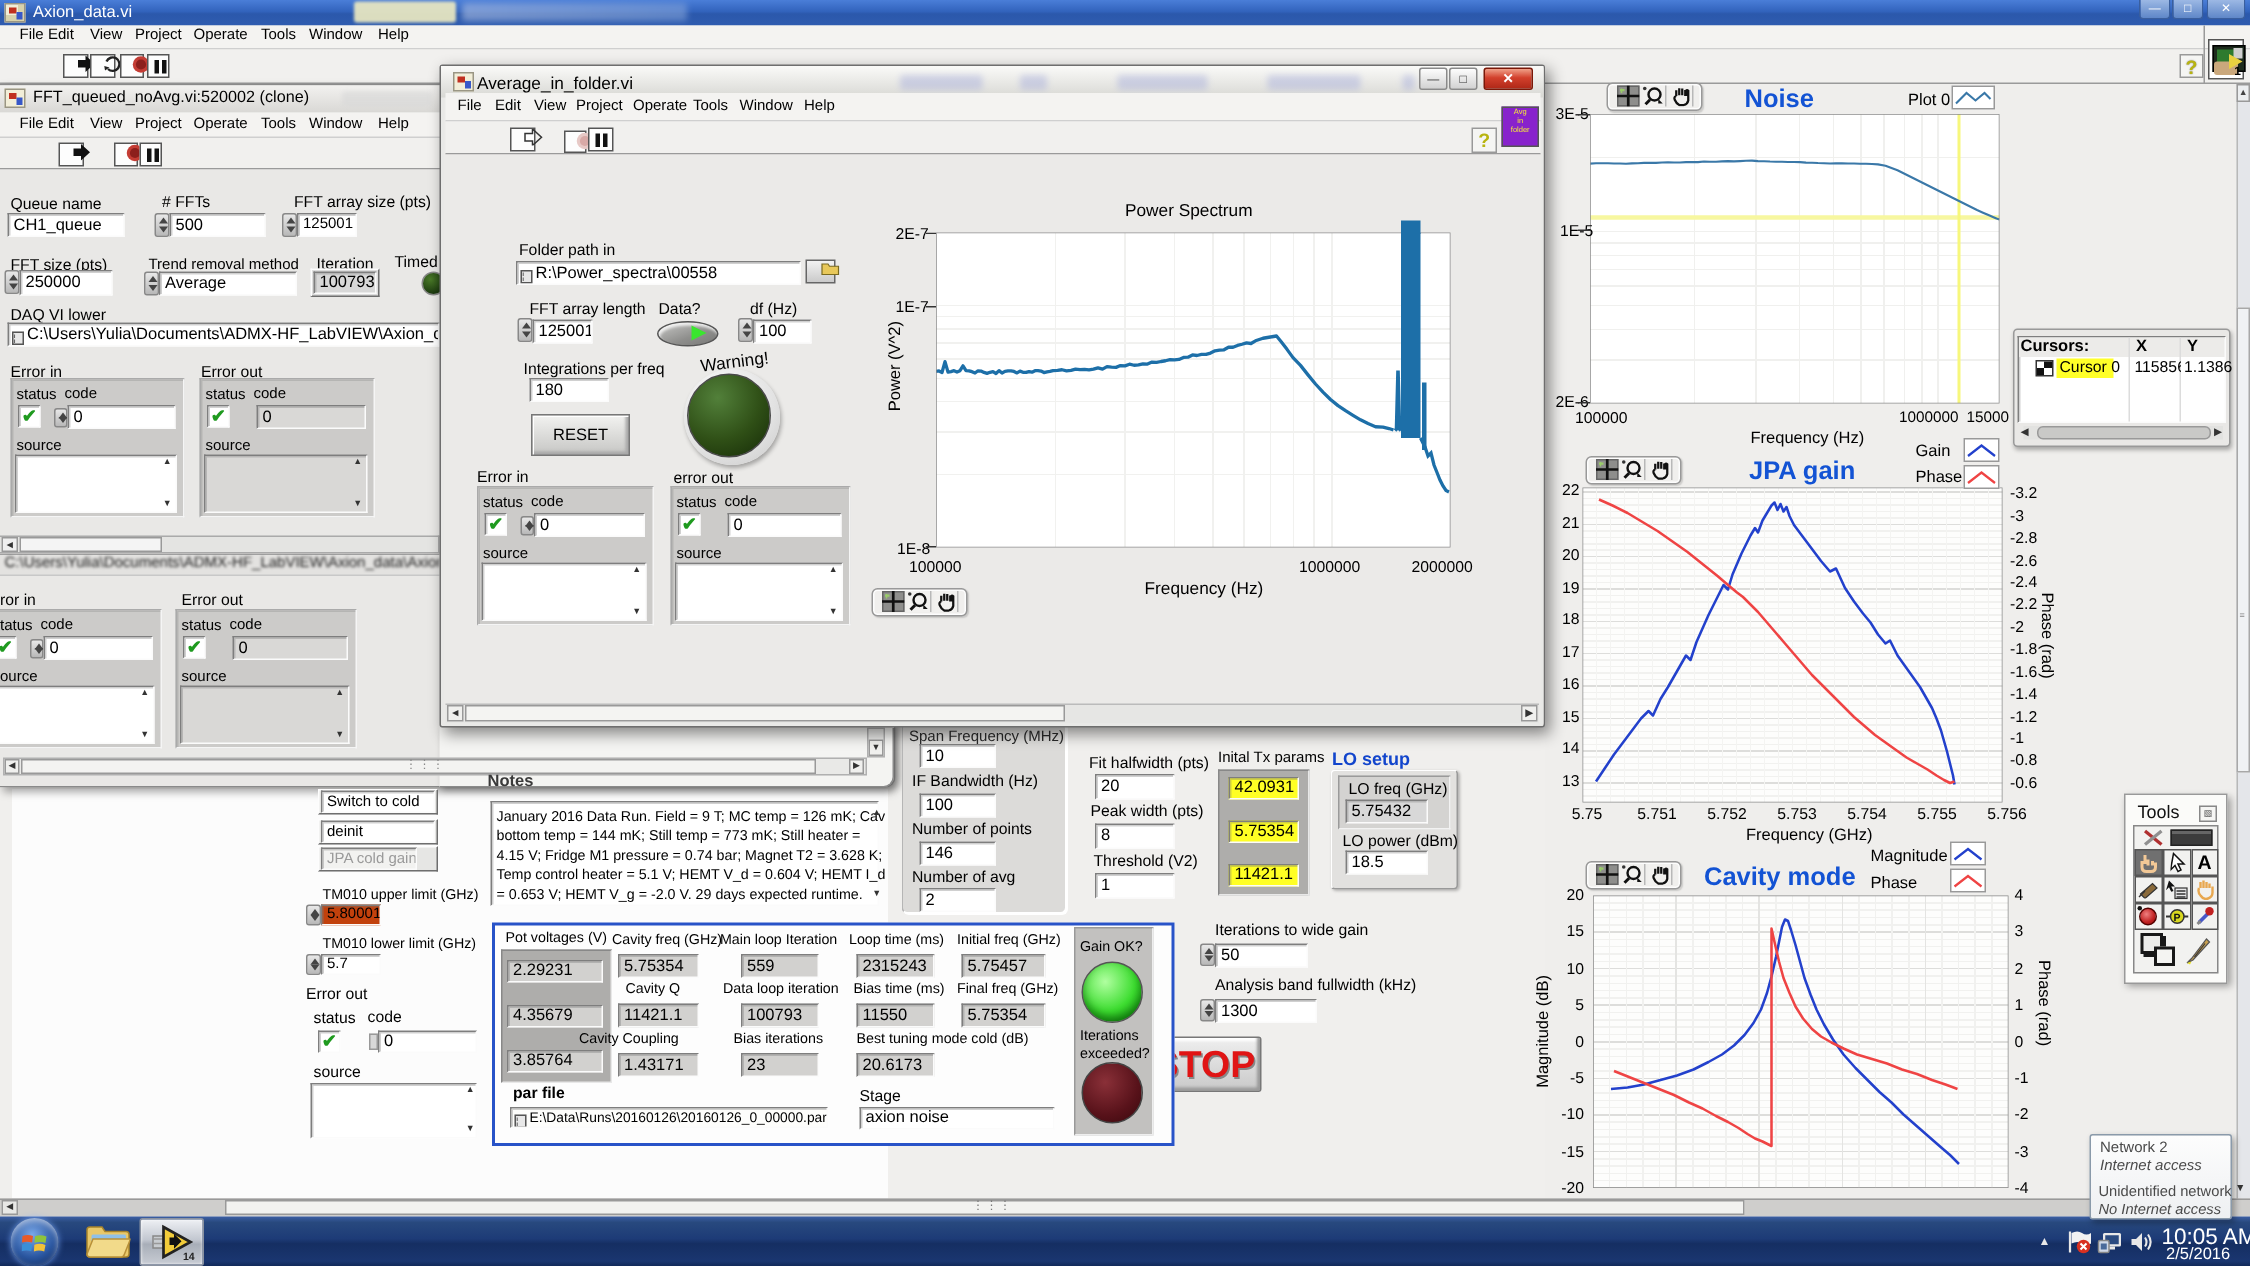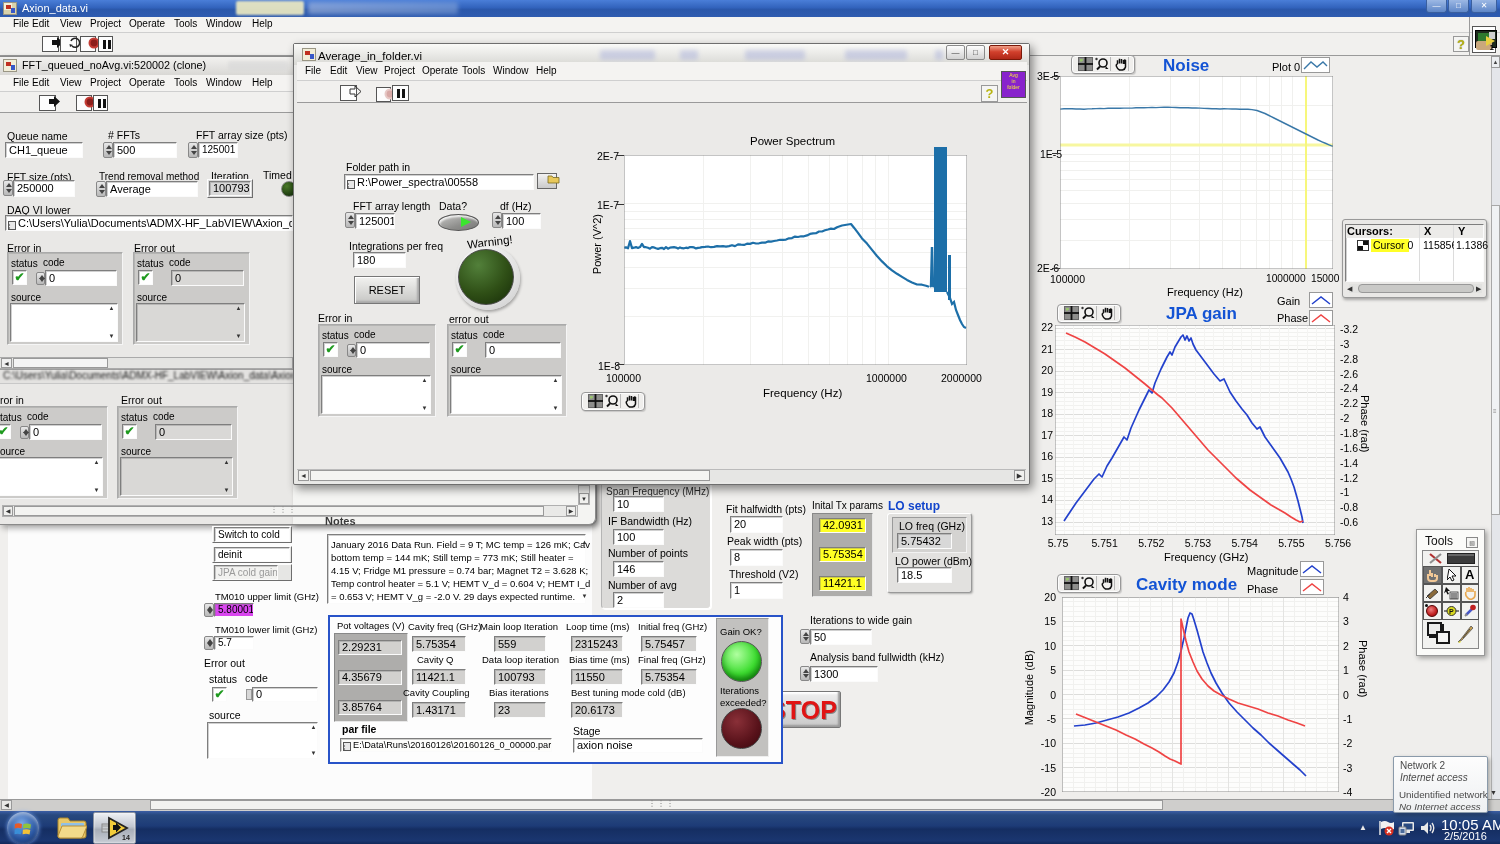--- a/index.html
+++ b/index.html
@@ -199,21 +199,21 @@
 <div class="ab sunk" style="left:214px;top:527px;width:76px;height:15px;background:#fff;font-size:10px;line-height:13px;padding-left:3px;color:#000;text-align:left;white-space:nowrap;overflow:hidden">Switch to cold</div>
 <div class="ab rais" style="left:212px;top:546px;width:80px;height:17px;background:#e6e6e4"></div>
 <div class="ab sunk" style="left:214px;top:547px;width:76px;height:15px;background:#fff;font-size:10px;line-height:13px;padding-left:3px;color:#000;text-align:left;white-space:nowrap;overflow:hidden">deinit</div>
 <div class="ab rais" style="left:212px;top:564px;width:80px;height:17px;background:#e6e6e4"></div>
 <div class="ab sunk" style="left:214px;top:565px;width:64px;height:15px;background:#f2f2f0;font-size:10px;line-height:13px;padding-left:3px;color:#9a9a9a;text-align:left;white-space:nowrap;overflow:hidden">JPA cold gain 2</div>
 <div class="lbl" style="left:215px;top:592px;font-size:9.5px;">TM010 upper limit (GHz)</div>
 <div class="ab spn" style="left:204px;top:603px;width:10px;height:14px">
       <div class="tup"></div>
       <div class="tdn"></div>
     </div>
-<div class="ab sunk" style="left:214px;top:603px;width:40px;height:14px;background:#d946ef;font-size:10px;line-height:12px;padding-left:3px;color:#000;text-align:left;white-space:nowrap;overflow:hidden">5.80001</div>
+<div class="ab sunk" style="left:214px;top:603px;width:40px;height:14px;background:#c2410c;font-size:10px;line-height:12px;padding-left:3px;color:#000;text-align:left;white-space:nowrap;overflow:hidden">5.80001</div>
 <div class="lbl" style="left:215px;top:625px;font-size:9.5px;">TM010 lower limit (GHz)</div>
 <div class="ab spn" style="left:204px;top:636px;width:10px;height:14px">
       <div class="tup"></div>
       <div class="tdn"></div>
     </div>
 <div class="ab sunk" style="left:214px;top:636px;width:40px;height:14px;background:#fff;font-size:10px;line-height:12px;padding-left:3px;color:#000;text-align:left;white-space:nowrap;overflow:hidden">5.7</div>
 <div class="lbl" style="left:204px;top:658px;font-size:10.5px;">Error out</div>
 <div class="lbl" style="left:209px;top:674px;font-size:10.5px;">status</div>
 <div class="lbl" style="left:245px;top:673px;font-size:10.5px;">code</div>
 <div class="ab sunk" style="left:212px;top:687px;width:15px;height:15px;background:#fff;text-align:center;line-height:13px;font-size:12px;color:#1f9a1f;font-weight:700;padding-left:0">✔</div>
@@ -273,21 +273,21 @@
 <div class="ab" style="left:328px;top:615px;width:455px;height:149px;background:#fdfdfd;border:2px solid #2853c8"></div>
 <div class="lbl" style="left:337px;top:621px;font-size:9.5px;">Pot voltages (V)</div>
 <div class="ab" style="left:334px;top:633px;width:74px;height:89px;background:#aeadab;border:1px solid;border-color:#888 #e8e8e8 #e8e8e8 #888"></div>
 <div class="ab sunk" style="left:338px;top:640px;width:64px;height:15px;background:#d2d1cf;font-size:11px;line-height:13px;padding-left:3px;color:#000;text-align:left;white-space:nowrap;overflow:hidden">2.29231</div>
 <div class="ab sunk" style="left:338px;top:670px;width:64px;height:15px;background:#d2d1cf;font-size:11px;line-height:13px;padding-left:3px;color:#000;text-align:left;white-space:nowrap;overflow:hidden">4.35679</div>
 <div class="ab sunk" style="left:338px;top:700px;width:64px;height:15px;background:#d2d1cf;font-size:11px;line-height:13px;padding-left:3px;color:#000;text-align:left;white-space:nowrap;overflow:hidden">3.85764</div>
 <div class="lbl" style="left:408px;top:622px;font-size:9.5px;">Cavity freq (GHz)</div>
 <div class="ab sunk" style="left:412px;top:636px;width:54px;height:16px;background:#d2d1cf;font-size:11px;line-height:14px;padding-left:3px;color:#000;text-align:left;white-space:nowrap;overflow:hidden">5.75354</div>
 <div class="lbl" style="left:417px;top:655px;font-size:9.5px;">Cavity Q</div>
 <div class="ab sunk" style="left:412px;top:669px;width:54px;height:16px;background:#d2d1cf;font-size:11px;line-height:14px;padding-left:3px;color:#000;text-align:left;white-space:nowrap;overflow:hidden">11421.1</div>
-<div class="lbl" style="left:403px;top:688px;font-size:9.5px;">Cavity Coupling</div>
+<div class="lbl" style="left:386px;top:688px;font-size:9.5px;">Cavity Coupling</div>
 <div class="ab sunk" style="left:412px;top:702px;width:54px;height:16px;background:#d2d1cf;font-size:11px;line-height:14px;padding-left:3px;color:#000;text-align:left;white-space:nowrap;overflow:hidden">1.43171</div>
 <div class="lbl" style="left:480px;top:622px;font-size:9.5px;">Main loop Iteration</div>
 <div class="ab sunk" style="left:494px;top:636px;width:52px;height:16px;background:#d2d1cf;font-size:11px;line-height:14px;padding-left:3px;color:#000;text-align:left;white-space:nowrap;overflow:hidden">559</div>
 <div class="lbl" style="left:482px;top:655px;font-size:9.5px;">Data loop iteration</div>
 <div class="ab sunk" style="left:494px;top:669px;width:52px;height:16px;background:#d2d1cf;font-size:11px;line-height:14px;padding-left:3px;color:#000;text-align:left;white-space:nowrap;overflow:hidden">100793</div>
 <div class="lbl" style="left:489px;top:688px;font-size:9.5px;">Bias iterations</div>
 <div class="ab sunk" style="left:494px;top:702px;width:52px;height:16px;background:#d2d1cf;font-size:11px;line-height:14px;padding-left:3px;color:#000;text-align:left;white-space:nowrap;overflow:hidden">23</div>
 <div class="lbl" style="left:566px;top:622px;font-size:9.5px;">Loop time (ms)</div>
 <div class="ab sunk" style="left:571px;top:636px;width:52px;height:16px;background:#d2d1cf;font-size:11px;line-height:14px;padding-left:3px;color:#000;text-align:left;white-space:nowrap;overflow:hidden">2315243</div>
 <div class="lbl" style="left:569px;top:655px;font-size:9.5px;">Bias time (ms)</div>

